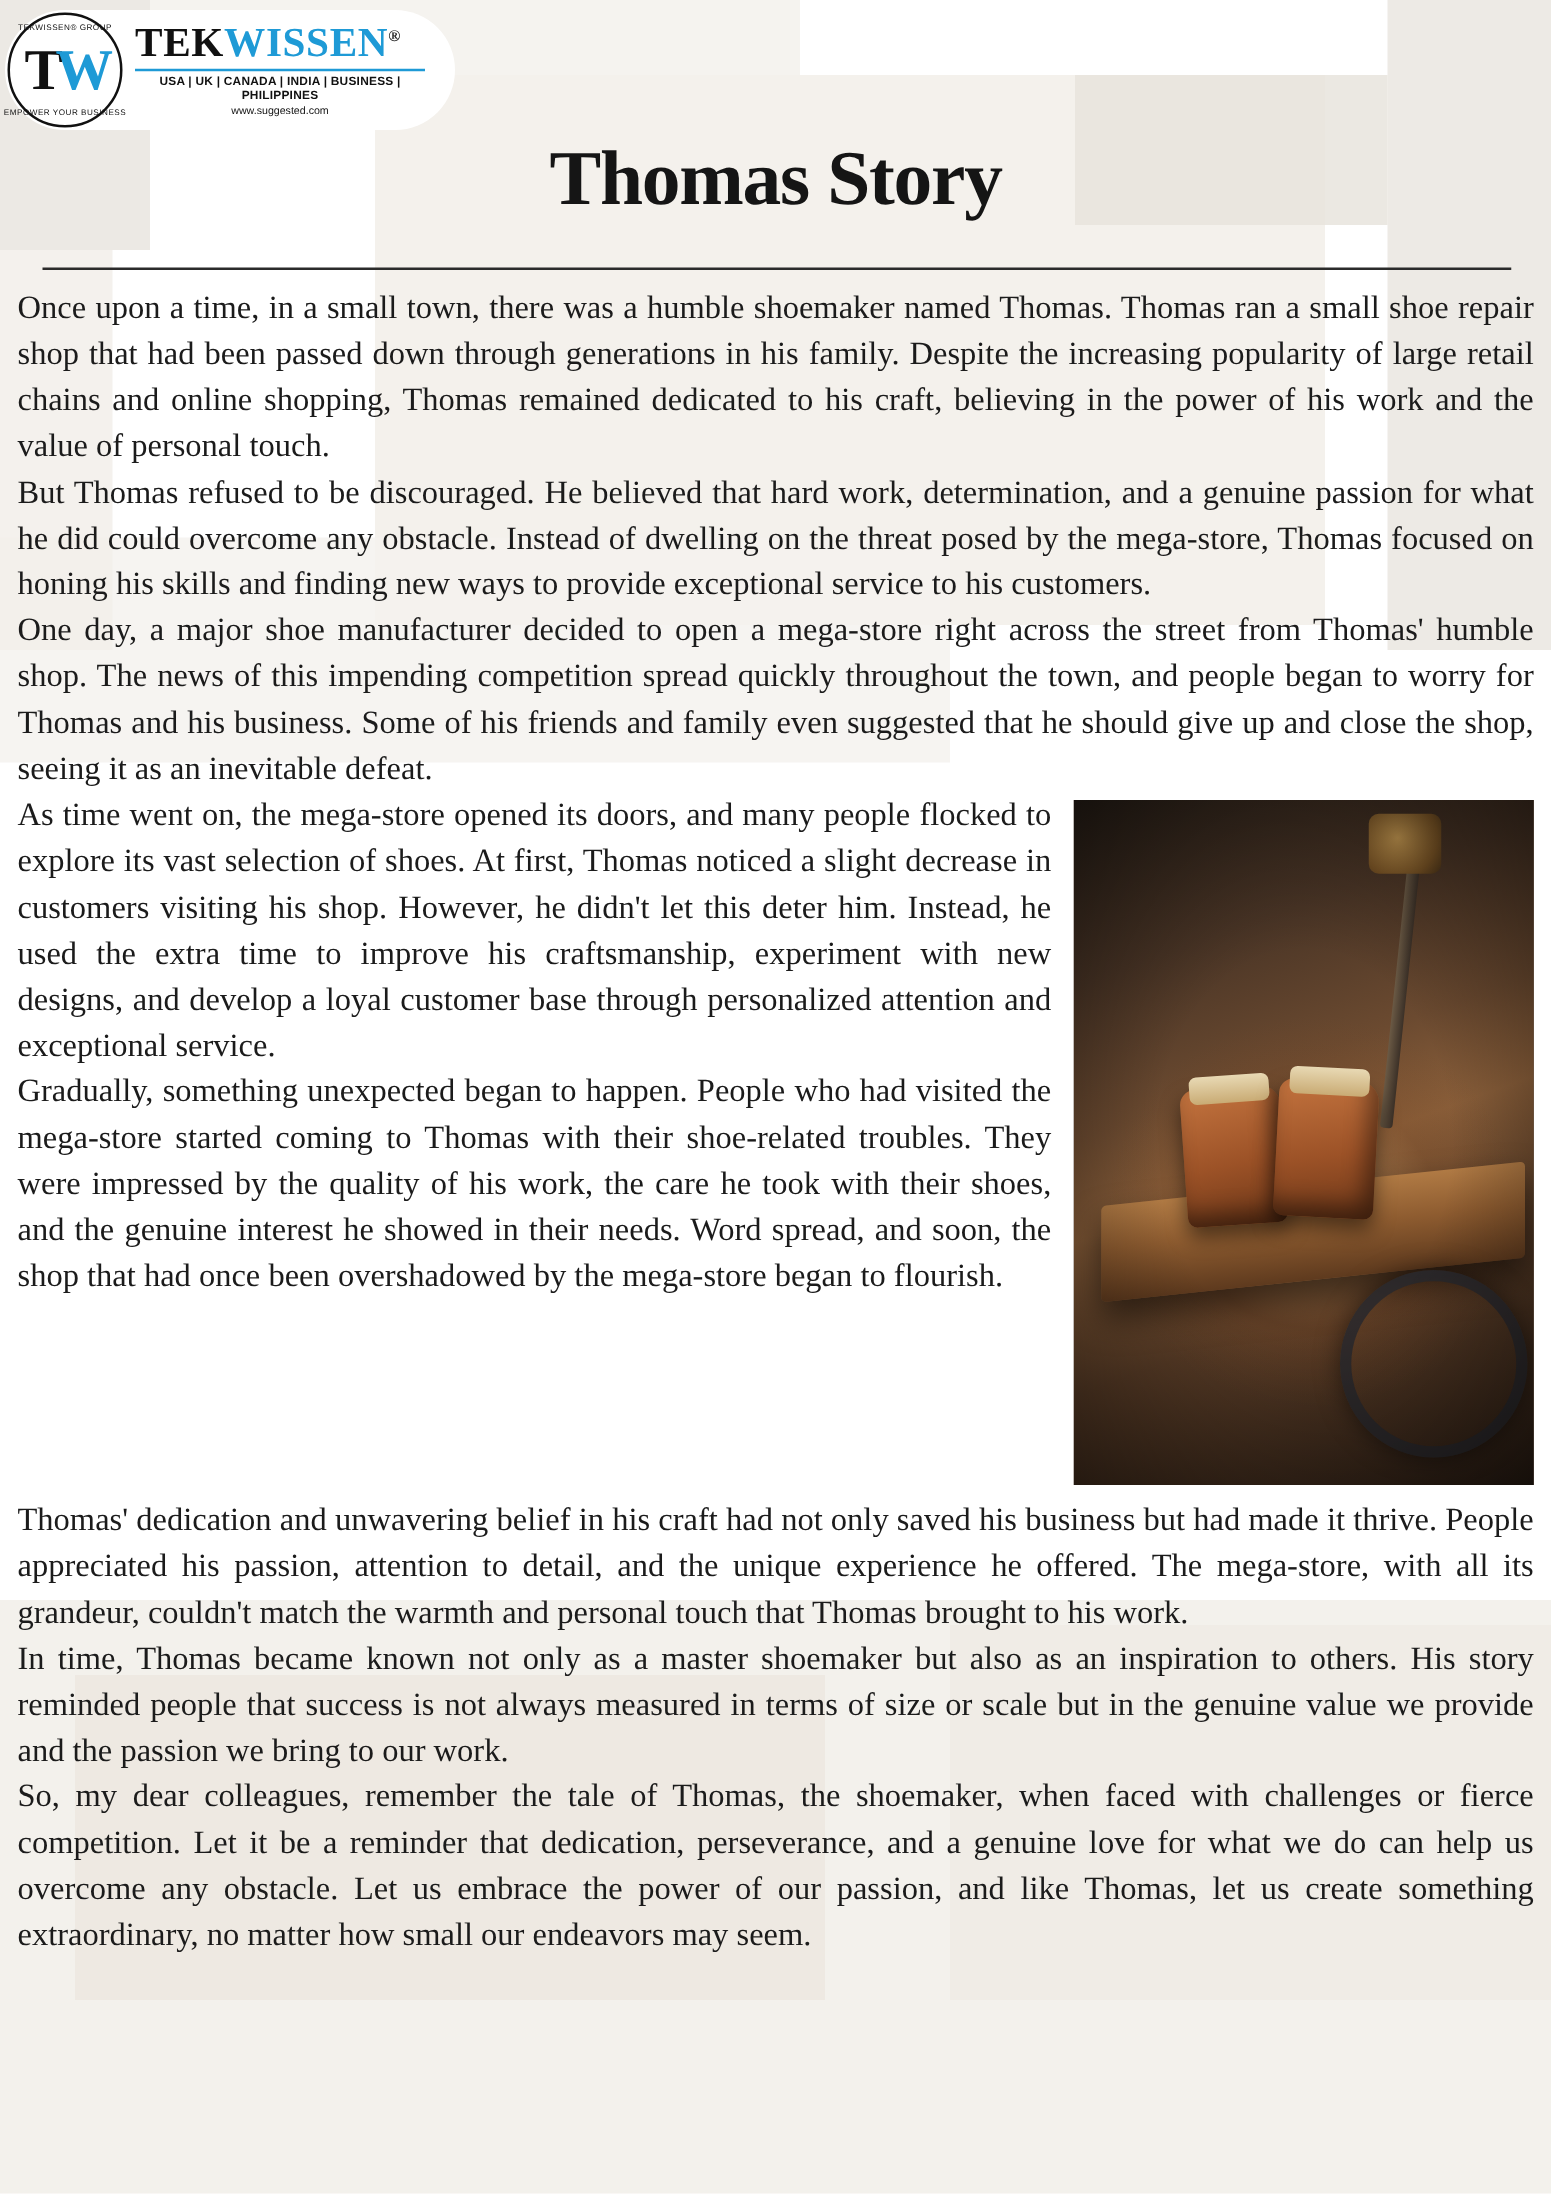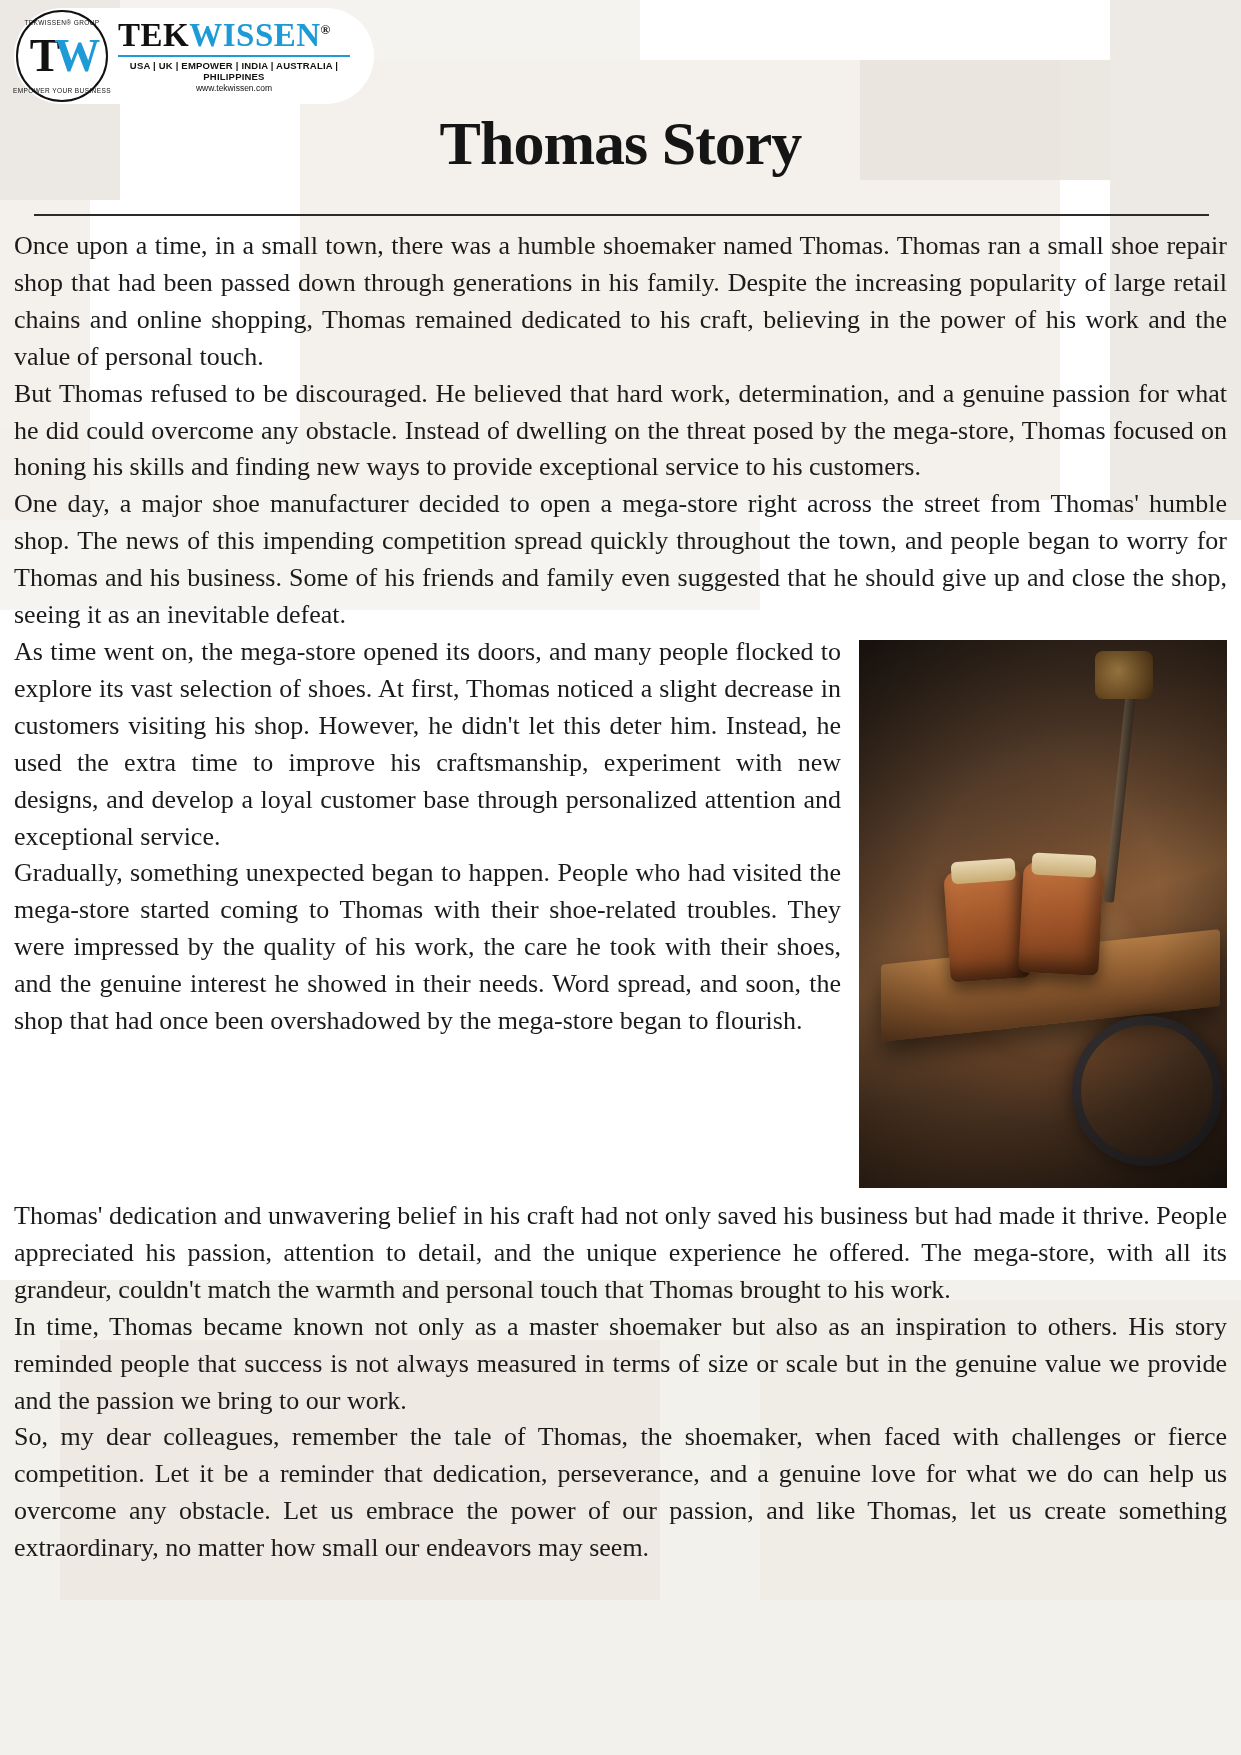--- a/index.html
+++ b/index.html
@@ -23,21 +23,21 @@
   .bg-block.b5 { left: 0;   top: 430px; width: 760px; height: 180px; background: #f4f2ee; }
   .bg-block.b6 { left: 0;   top: 1280px; width: 1241px; height: 475px; background: #f1eee9; }
   .bg-block.b7 { left: 60px; top: 1340px; width: 600px; height: 260px; background: #ece8e1; }
   .bg-block.b8 { left: 760px; top: 1300px; width: 481px; height: 300px; background: #eeebe5; }
   .bg-block.b9 { left: 860px; top: 60px;  width: 250px; height: 120px; background: #e8e4dd; }
   .bg-block.b10{ left: 0;   top: 200px; width: 90px;  height: 320px; background: #f2efea; }
 
   
   .logo-wrap {
     position: absolute;
-    left: 14px; top: 8px;
+    left: 4px; top: 8px;
     width: 360px; height: 96px;
     background: #ffffff;
     border-radius: 48px;
     display: flex;
     align-items: center;
     z-index: 5;
   }
   .logo-badge {
     width: 92px; height: 92px;
     border-radius: 50%;
@@ -239,22 +239,22 @@
   <div class="logo-badge">
     <div class="ring-text">
       <span class="ring-top">TEKWISSEN® GROUP</span>
       <span class="ring-bottom">EMPOWER YOUR BUSINESS</span>
     </div>
     <div class="tw-mark">T<span class="blue">W</span></div>
   </div>
   <div class="logo-text">
     <div class="brand"><span>TEK</span><span class="w">WISSEN</span><span class="reg">®</span></div>
     <div class="rule"></div>
-    <div class="countries">USA | UK | EMPOWER | INDIA | AUSTRALIA | PHILIPPINES</div>
-    <div class="site">www.tekwissen.com</div>
+    <div class="countries">USA | UK | CANADA | INDIA | BUSINESS | PHILIPPINES</div>
+    <div class="site">www.suggested.com</div>
   </div>
 </div>
 
 <div class="title">Thomas Story</div>
 <div class="title-rule"></div>
 
 <div class="content clearfix">
   <p>Once upon a time, in a small town, there was a humble shoemaker named Thomas. Thomas ran a small shoe repair shop that had been passed down through generations in his family. Despite the increasing popularity of large retail chains and online shopping, Thomas remained dedicated to his craft, believing in the power of his work and the value of personal touch.</p>
   <p>But Thomas refused to be discouraged. He believed that hard work, determination, and a genuine passion for what he did could overcome any obstacle. Instead of dwelling on the threat posed by the mega-store, Thomas focused on honing his skills and finding new ways to provide exceptional service to his customers.</p>
   <p>One day, a major shoe manufacturer decided to open a mega-store right across the street from Thomas' humble shop. The news of this impending competition spread quickly throughout the town, and people began to worry for Thomas and his business. Some of his friends and family even suggested that he should give up and close the shop, seeing it as an inevitable defeat.</p>

